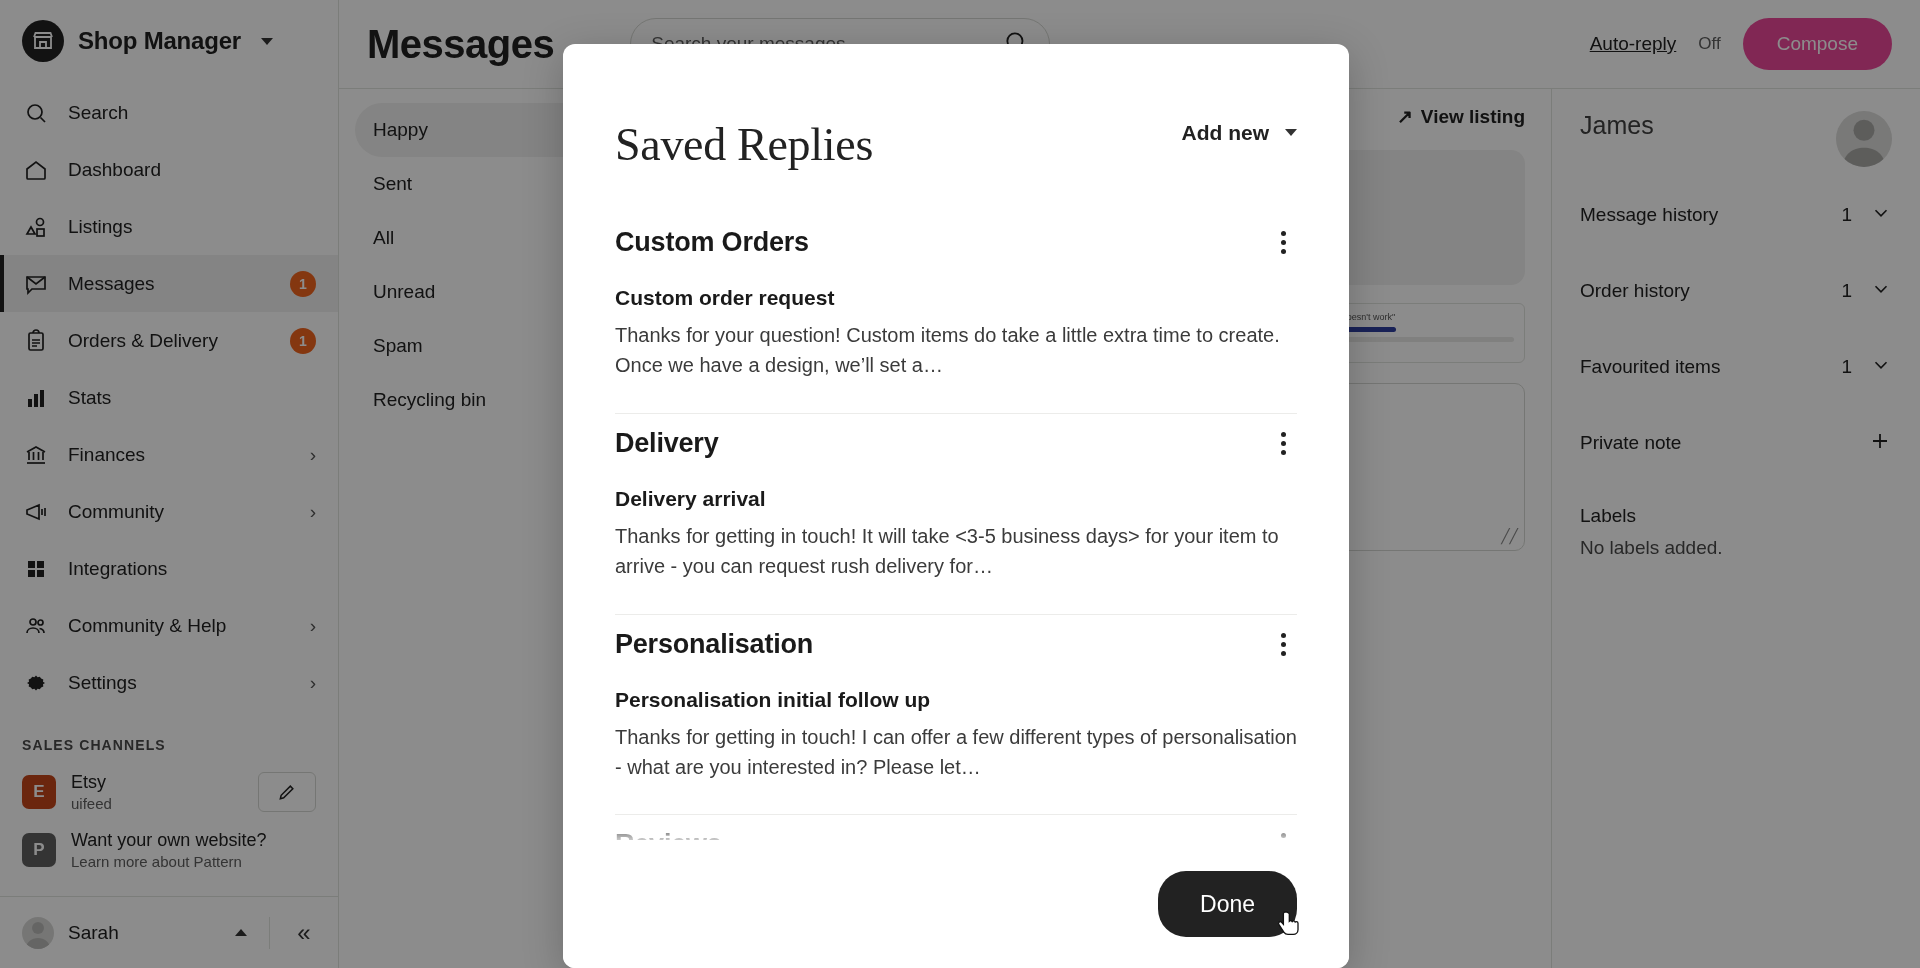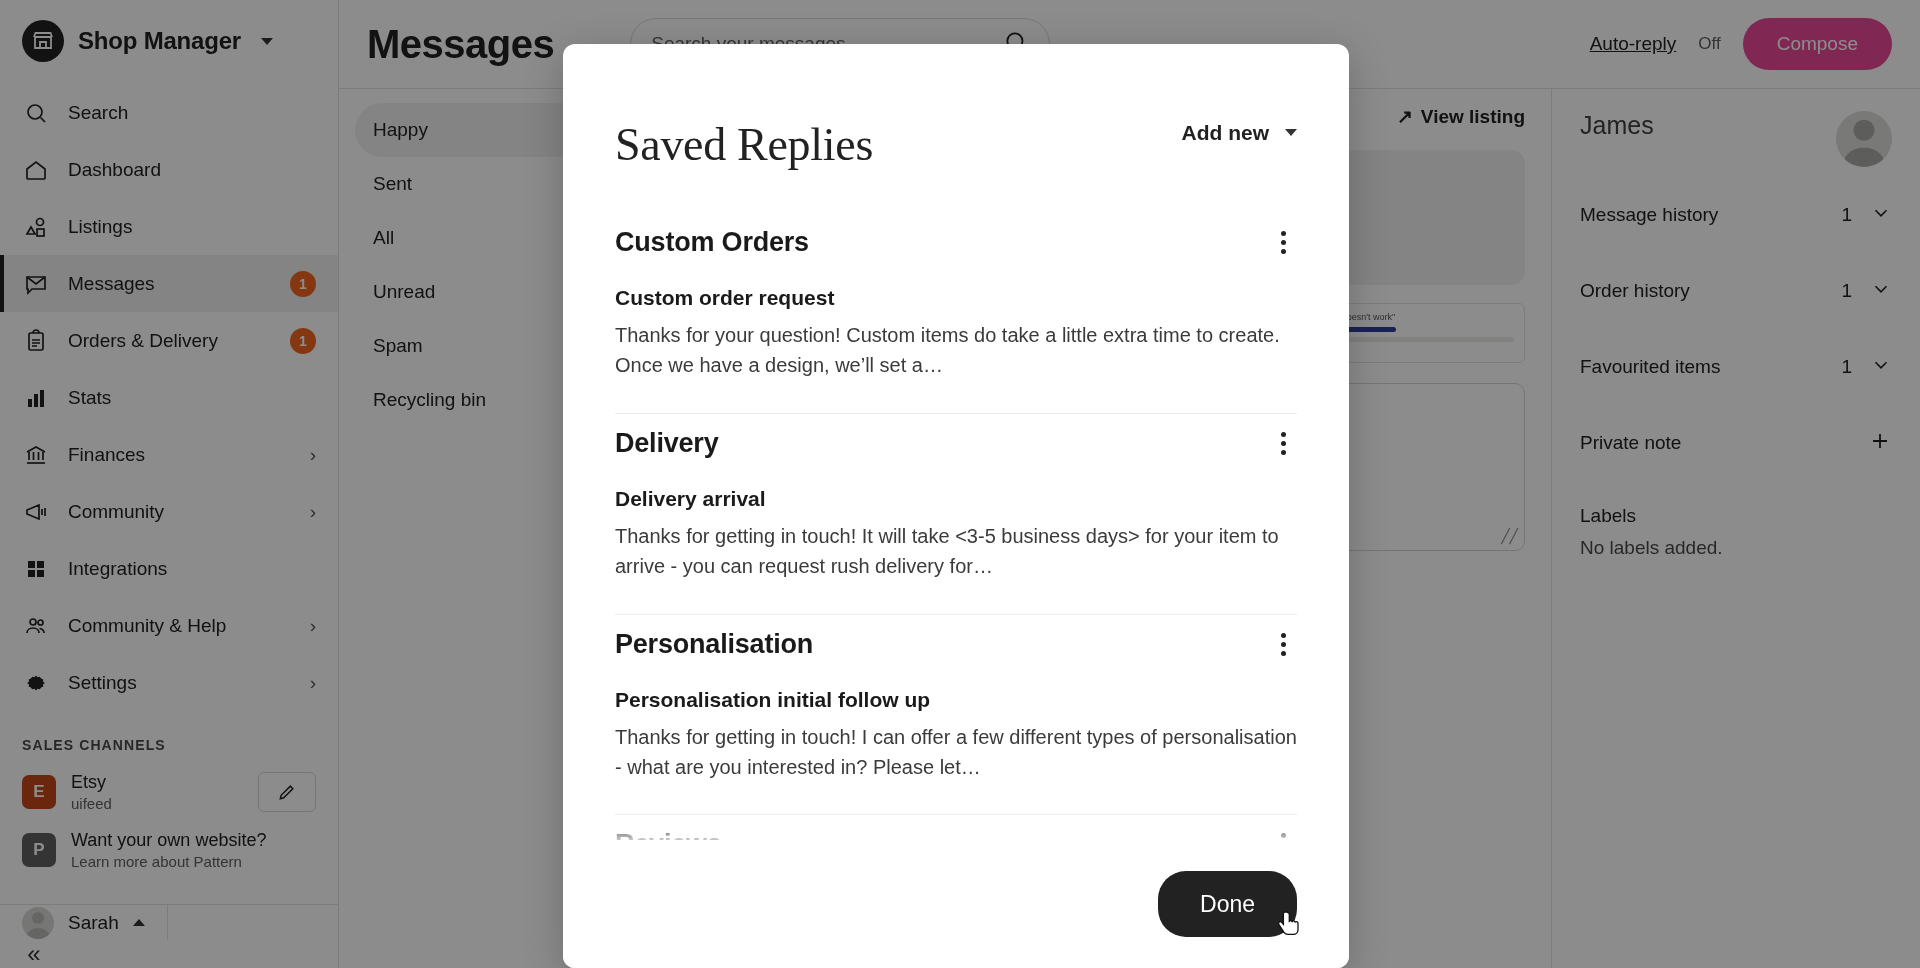--- a/index.html
+++ b/index.html
@@ -66,21 +66,21 @@
   }
   .channel-text { flex: 1; min-width: 0; }
   .channel-title { font-size: 18px; color: #222; line-height: 1.25; }
   .channel-sub { font-size: 15px; color: #5f5f5f; line-height: 1.3; }
   .edit-box {
     width: 58px; height: 40px; border: 1px solid #d6d8d3; border-radius: 6px;
     display: flex; align-items: center; justify-content: center; cursor: pointer;
   }
   .sidebar-footer {
     margin-top: auto; border-top: 1px solid #e1e3df;
-    display: flex; align-items: flex-start; height: 64px; flex-direction: column;
+    display: flex; align-items: center; height: 72px;
   }
   .user-row {
     flex: 1; display: flex; align-items: center; gap: 14px; padding: 0 22px;
     border-right: 1px solid #e1e3df; cursor: pointer;
   }
   .avatar-sm {
     width: 32px; height: 32px; border-radius: 50%; background: #d8d8d6; flex: 0 0 32px;
     display: flex; align-items: flex-end; justify-content: center; overflow: hidden;
   }
   .user-name { flex: 1; font-size: 19px; color: #222; }

